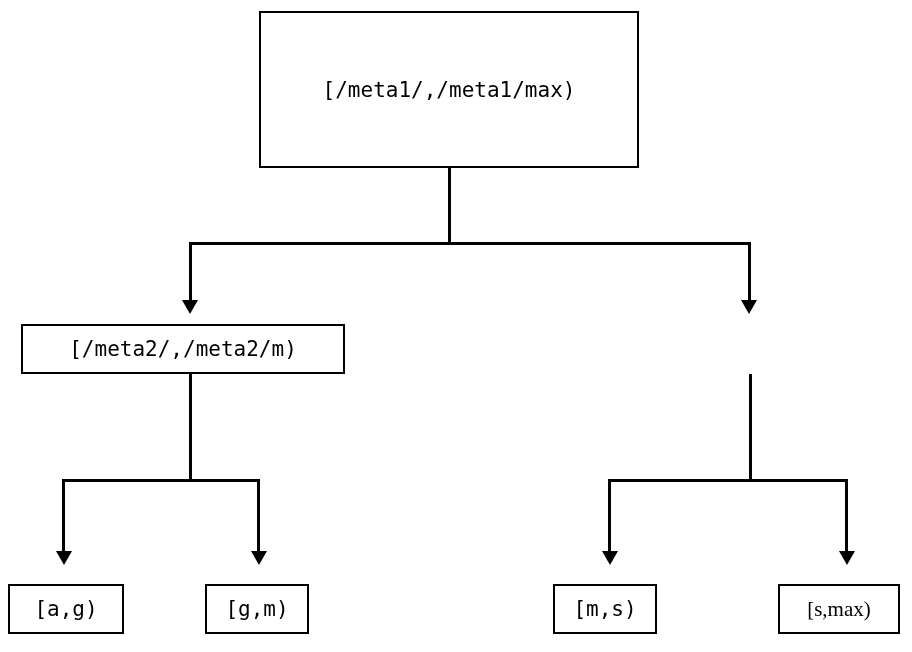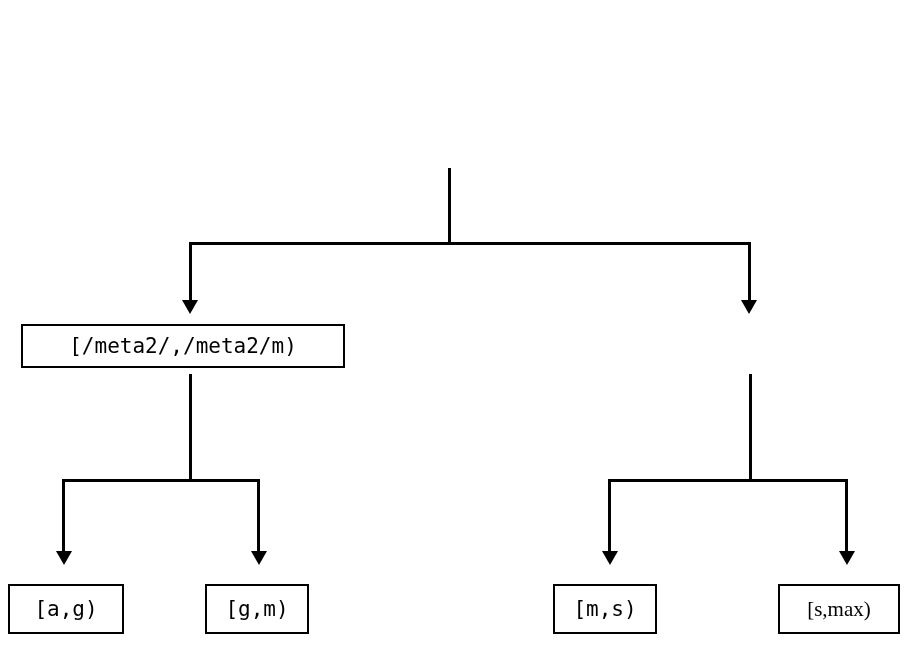--- a/index.html
+++ b/index.html
@@ -53,29 +53,32 @@
     border-left: 8px solid transparent;
     border-right: 8px solid transparent;
     border-top: 14px solid #000000;
   }
 </style>
 </head>
 <body>
 
 <div id="canvas">
 
+  <div class="node root" style="left:259px; top:11px; width:380px; height:157px;">
+    <span class="node-label">[/meta1/,/meta1/max)</span>
+  </div>
 
   <div class="edge-v" style="left:448px; top:168px; height:76px;"></div>
   <div class="edge-h" style="left:189px; top:242px; width:562px;"></div>
   <div class="edge-v" style="left:189px; top:242px; height:58px;"></div>
   <div class="edge-v" style="left:748px; top:242px; height:58px;"></div>
   <div class="arrow" style="left:182px; top:300px;"></div>
   <div class="arrow" style="left:741px; top:300px;"></div>
 
-  <div class="node mid" style="left:21px; top:324px; width:324px; height:44px;">
+  <div class="node mid" style="left:21px; top:324px; width:324px; height:50px;">
     <span class="node-label">[/meta2/,/meta2/m)</span>
   </div>
 
 
   <div class="edge-v" style="left:189px; top:374px; height:108px;"></div>
   <div class="edge-h" style="left:62px; top:479px; width:198px;"></div>
   <div class="edge-v" style="left:62px; top:479px; height:72px;"></div>
   <div class="edge-v" style="left:257px; top:479px; height:72px;"></div>
   <div class="arrow" style="left:56px; top:551px;"></div>
   <div class="arrow" style="left:251px; top:551px;"></div>

